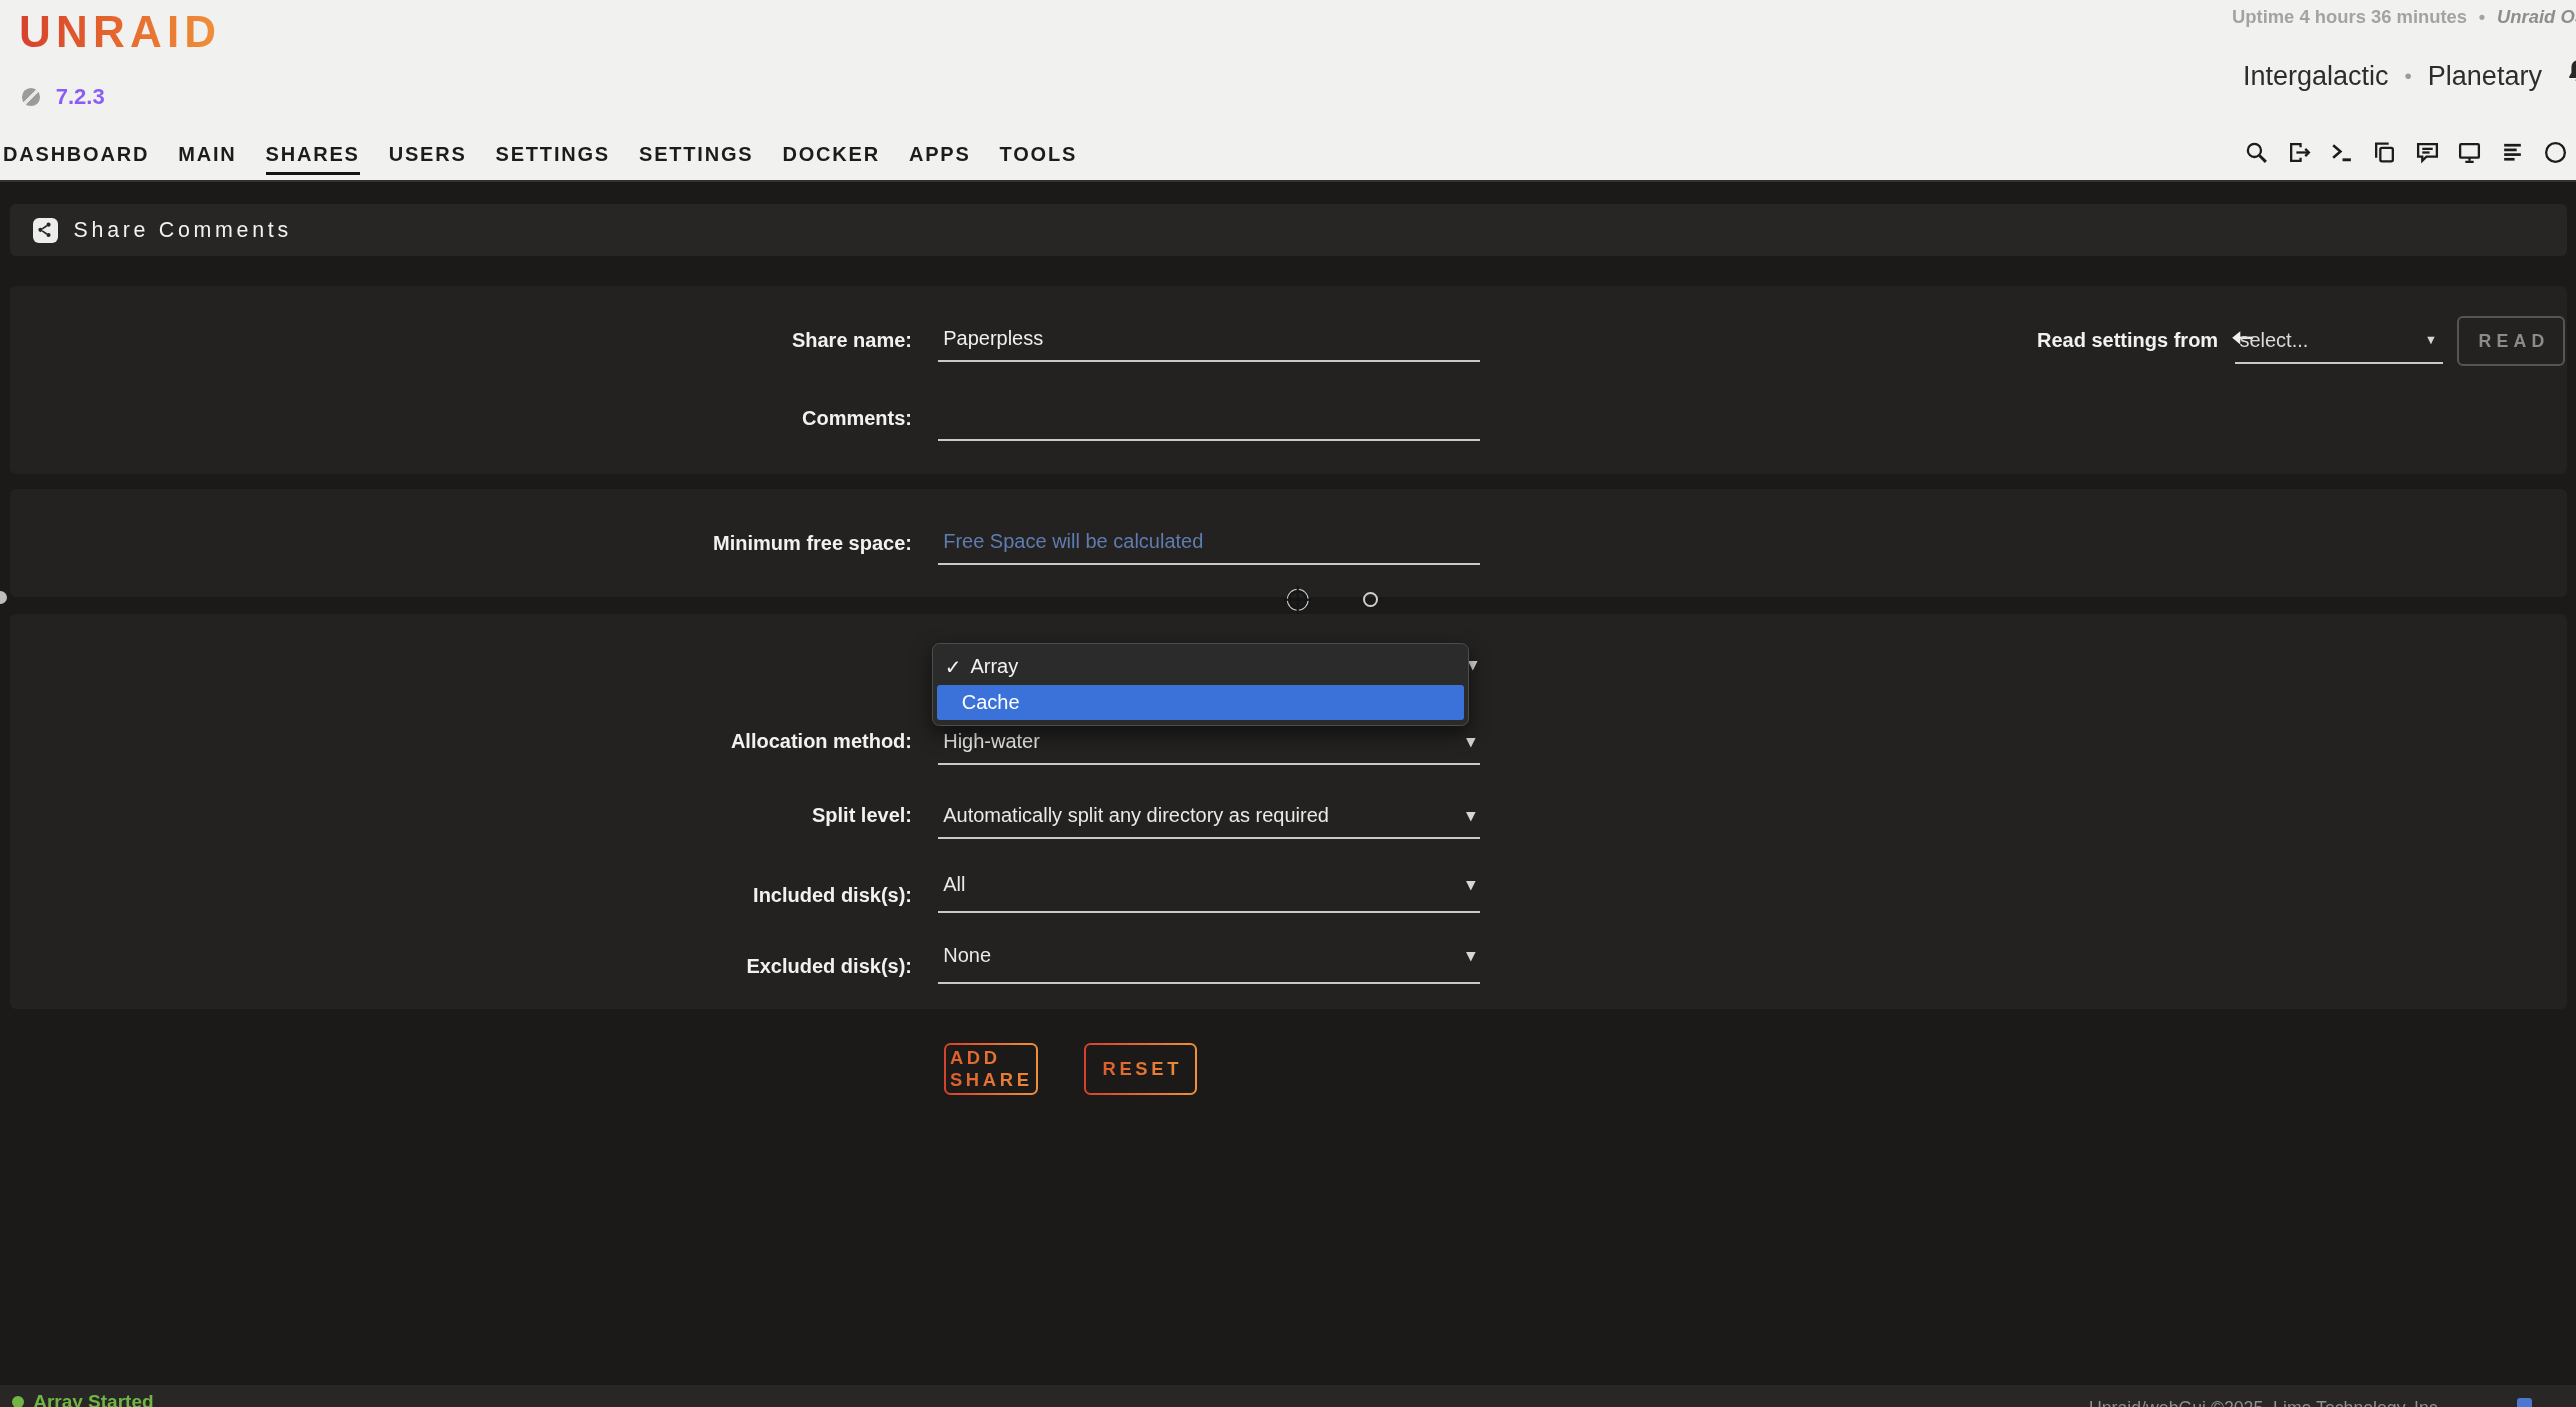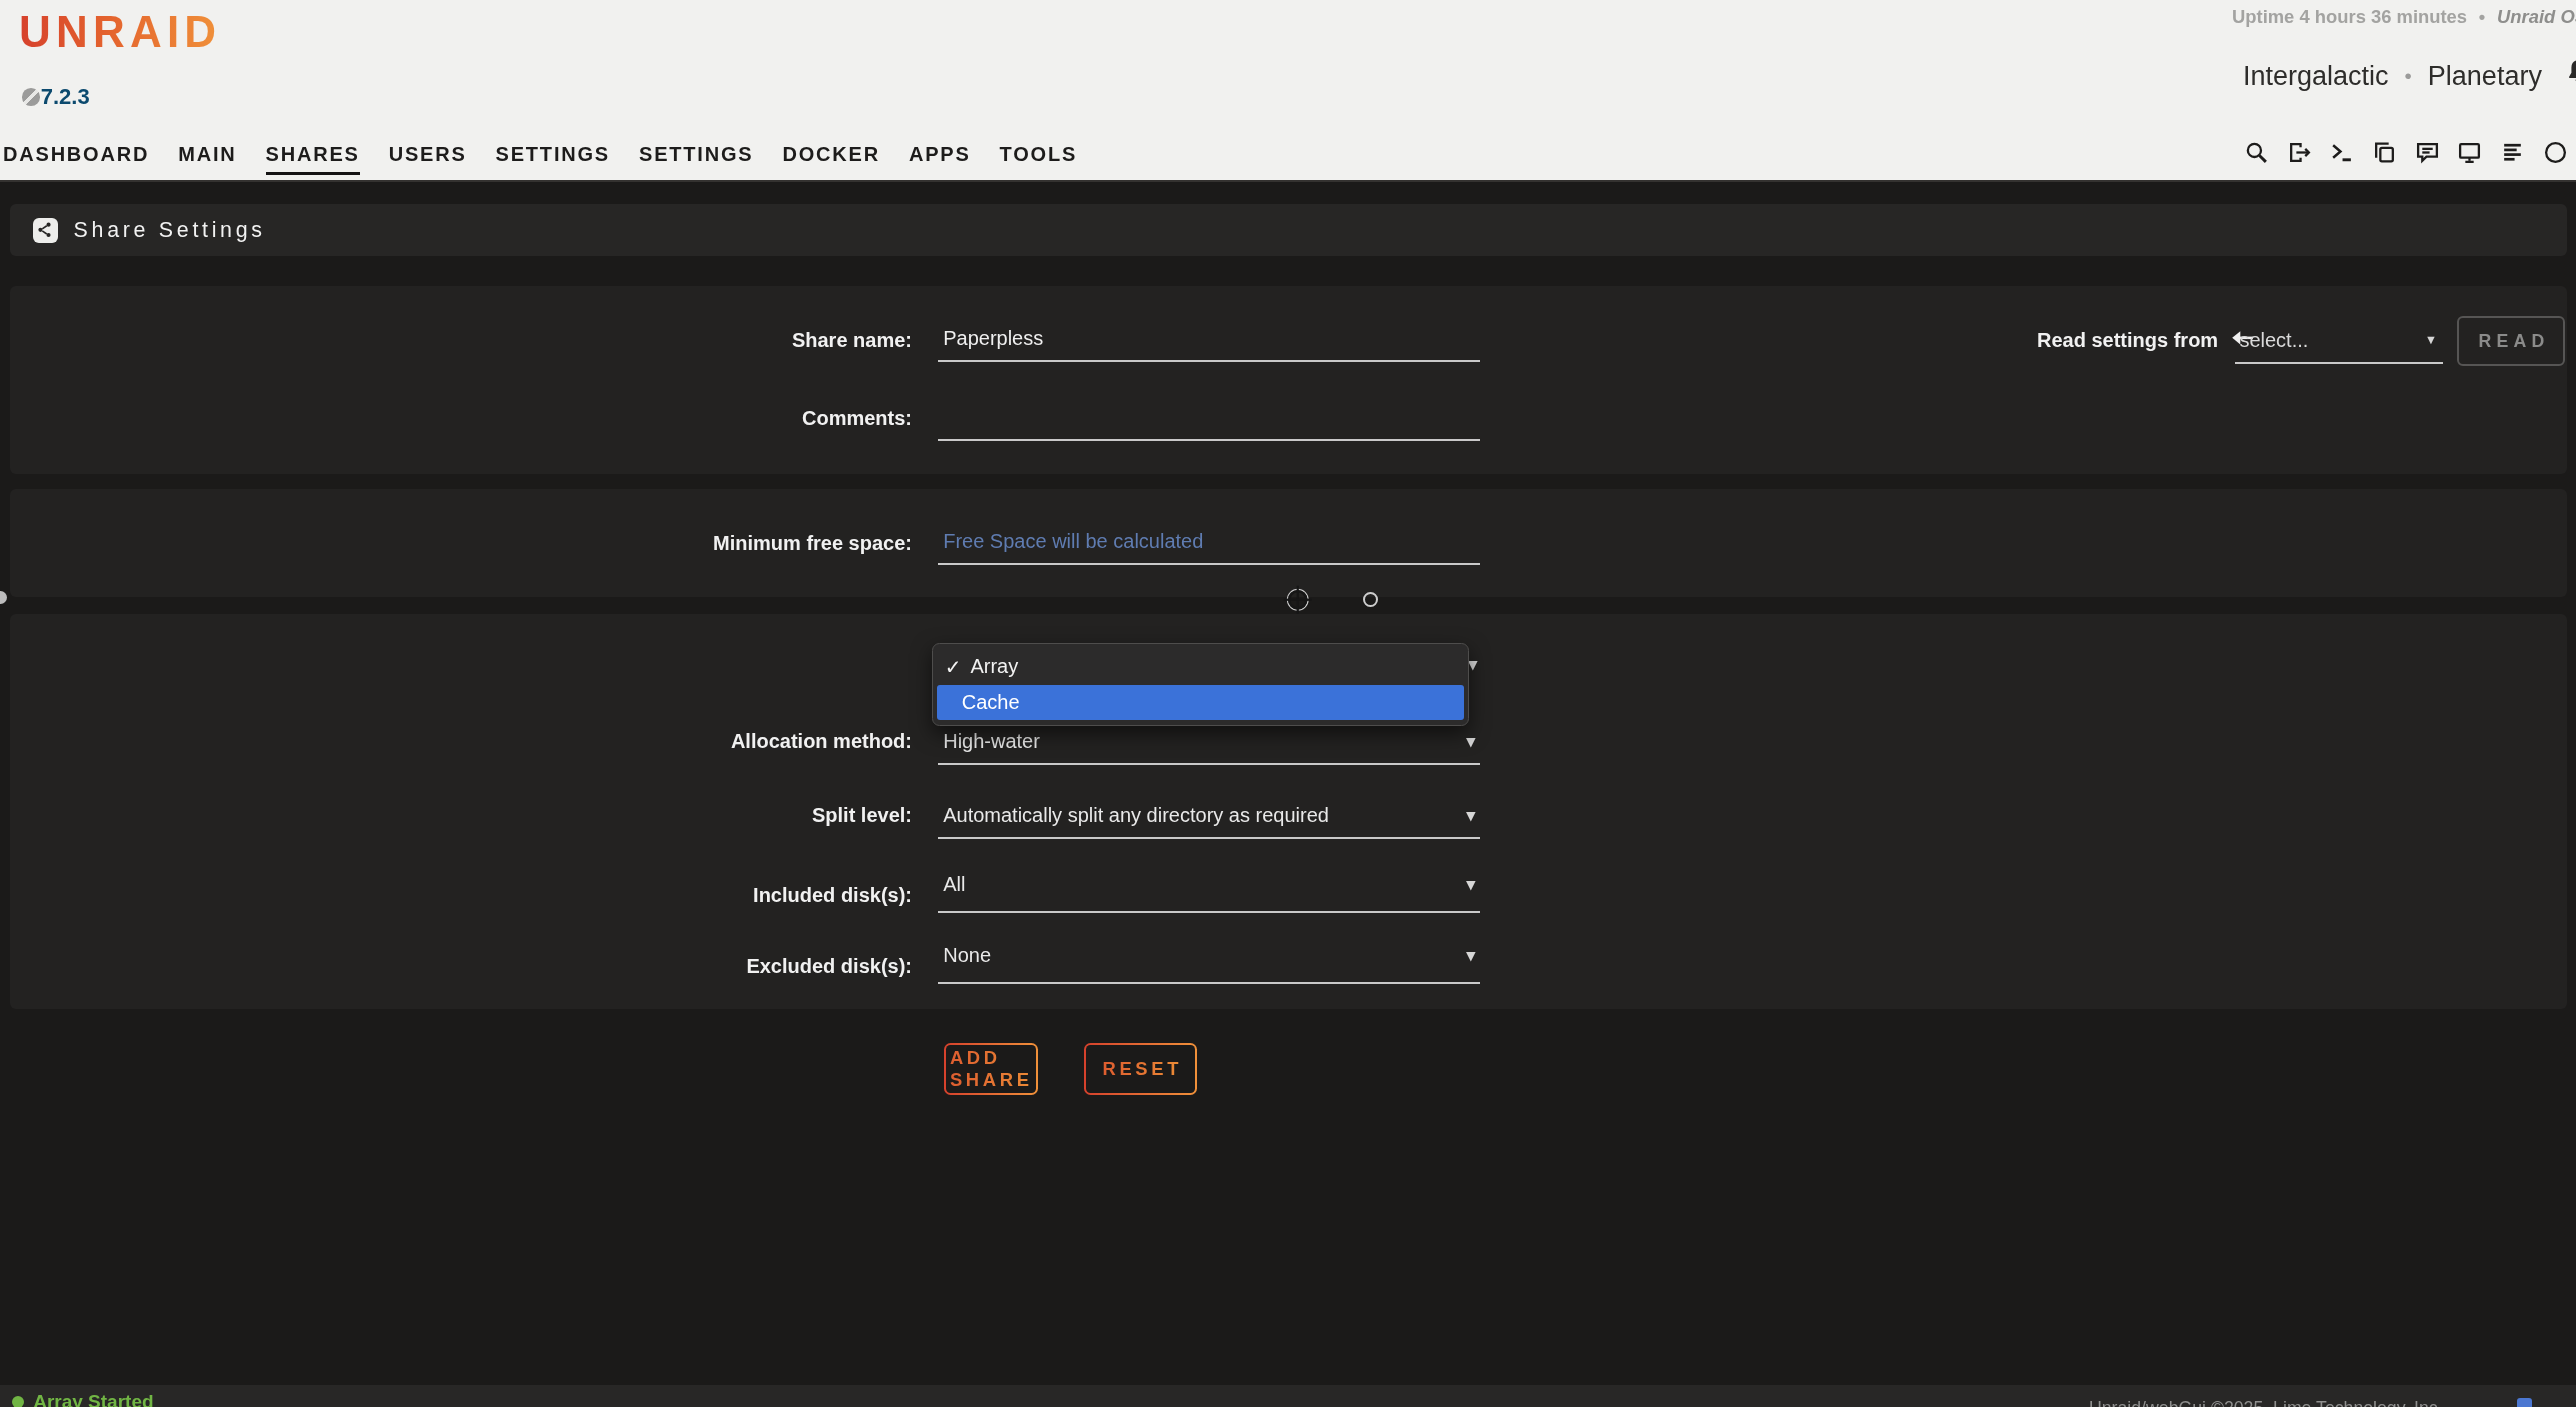--- a/index.html
+++ b/index.html
@@ -7,22 +7,22 @@
   .page {
     position:relative; width:2576px; height:1408px; overflow:hidden;
     background:#1b1a19; font-family:"Liberation Sans", sans-serif;
   }
   
   .header { position:absolute; left:0; top:0; width:2576px; height:182px;
     background:#f1f1ef; border-bottom:2.2px solid #343230; }
   .logo { position:absolute; left:19px; top:7.4px; font-size:44px; font-weight:800;
     letter-spacing:5.2px; background:linear-gradient(90deg,#d6412c 0%,#e4642e 45%,#f0913a 100%);
     -webkit-background-clip:text; background-clip:text; color:transparent; }
-  .version { position:absolute; left:22px; top:84px; display:flex; gap:1px; align-items:center;
-    color:#0c4a6e; font-weight:bold; font-size:22px; }
+  .version { position:absolute; left:22px; top:84px; display:flex; gap:16px; align-items:center;
+    color:#8b5cf6; font-weight:bold; font-size:22px; }
   .version-icon { width:17.7px; height:17.7px; border-radius:50%;
     background:linear-gradient(135deg,#9b9b9a 42%,#e7e7e5 42% 58%,#9b9b9a 58%); }
   .status-line { position:absolute; left:2232px; top:5.9px; white-space:nowrap;
     font-size:18.4px; font-weight:bold; color:#a3a3a1; }
   .status-line .sep { margin:0 11.8px; }
   .status-line .license { font-style:italic; color:#8e8e8c; }
   .server-line { position:absolute; left:2243px; top:58px; display:flex; align-items:center;
     gap:16px; font-size:27px; color:#2e2d2b; white-space:nowrap; }
   .server-line .sdot { color:#9b9b9a; font-size:20.7px; }
   .bell { margin-left:5.9px; }
@@ -201,21 +201,21 @@
   <div class="titlebar">
     <span class="share-badge">
       <svg width="17.7" height="17.7" viewBox="0 0 24 24">
           <circle cx="17" cy="5" r="2.8" fill="#262524"></circle>
           <circle cx="6" cy="12" r="2.8" fill="#262524"></circle>
           <circle cx="17" cy="19" r="2.8" fill="#262524"></circle>
           <line x1="8.5" y1="10.6" x2="14.6" y2="6.4" stroke="#262524" stroke-width="2.2"></line>
           <line x1="8.5" y1="13.4" x2="14.6" y2="17.6" stroke="#262524" stroke-width="2.2"></line>
         </svg>
     </span>
-    <h1 class="page-title">Share Settings</h1>
+    <h1 class="page-title">Share Comments</h1>
   </div>
 
   <div class="band band1"></div>
   <div class="band band2"></div>
   <div class="band band3"></div>
 
   <div class="flabel" style="top:329px">Share name:</div>
   <input class="uinput" style="top: 327px;" value="Paperpless">
 
   <div class="rs-label">

